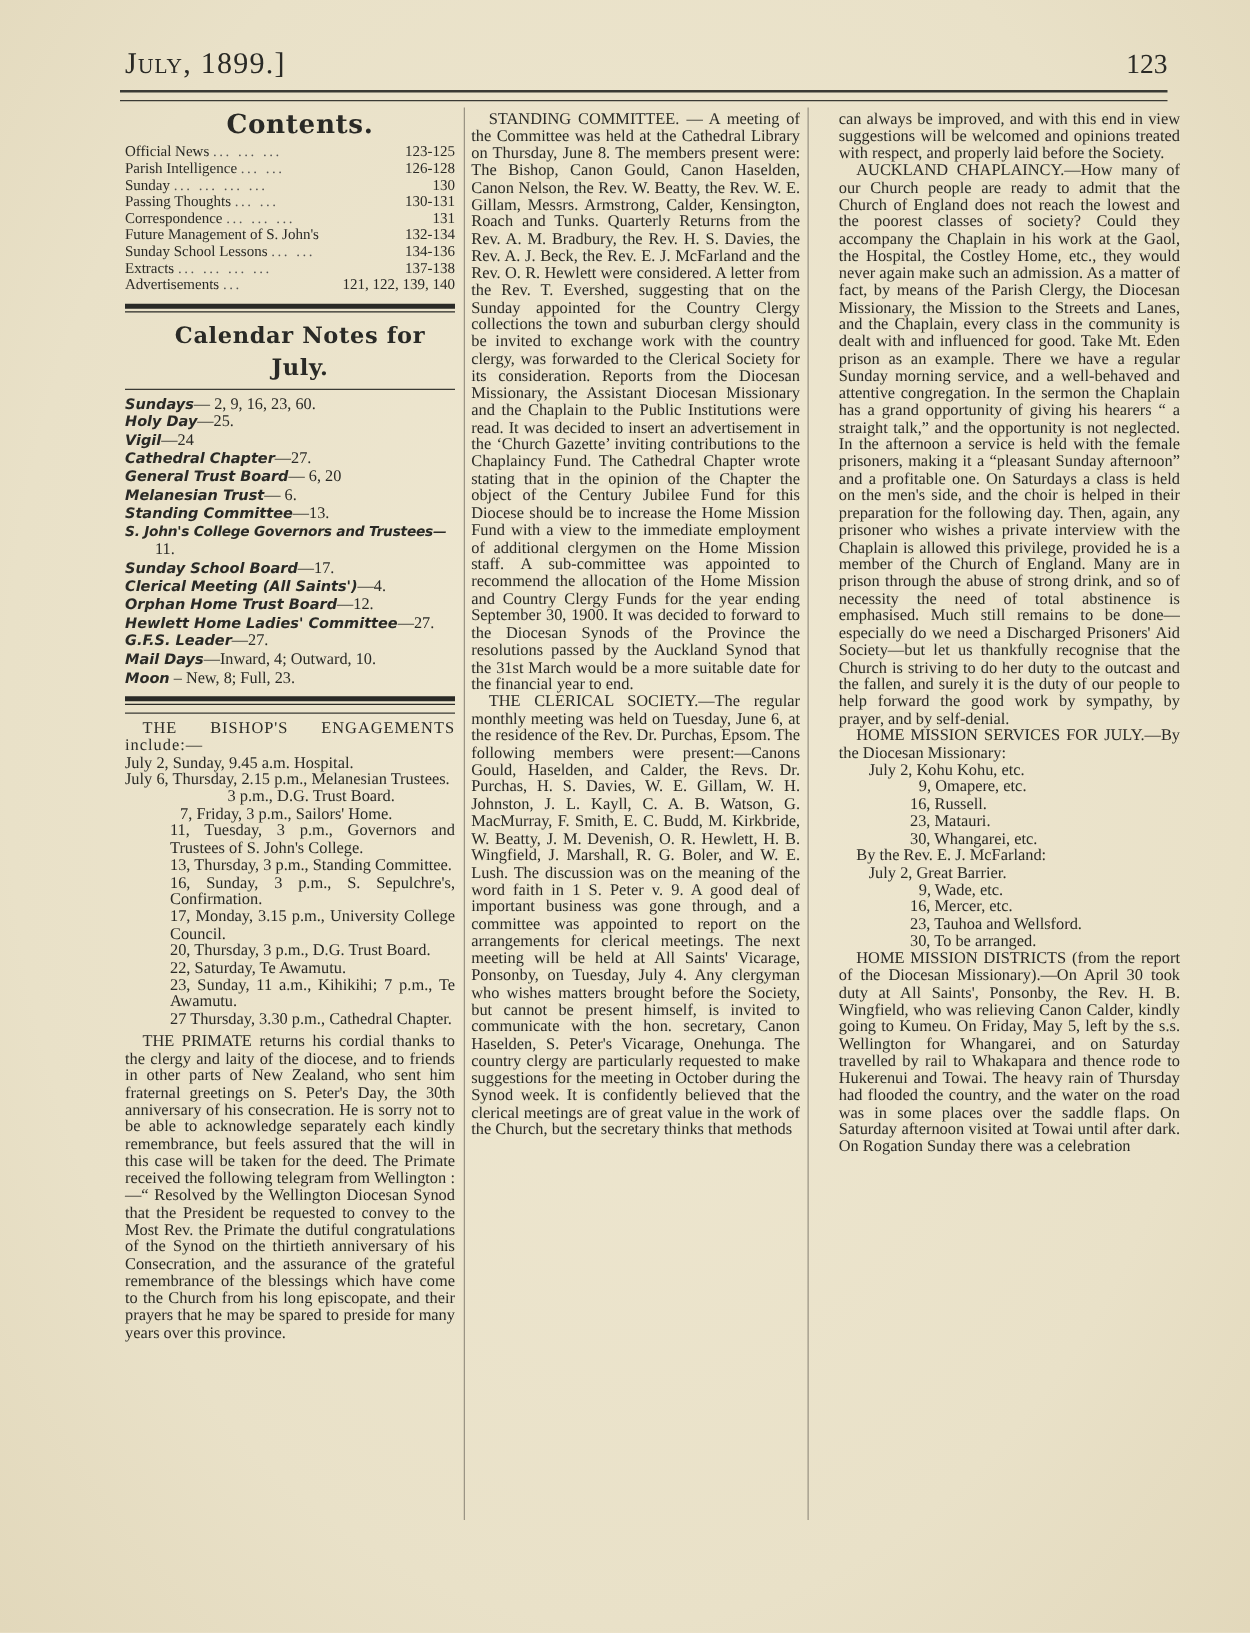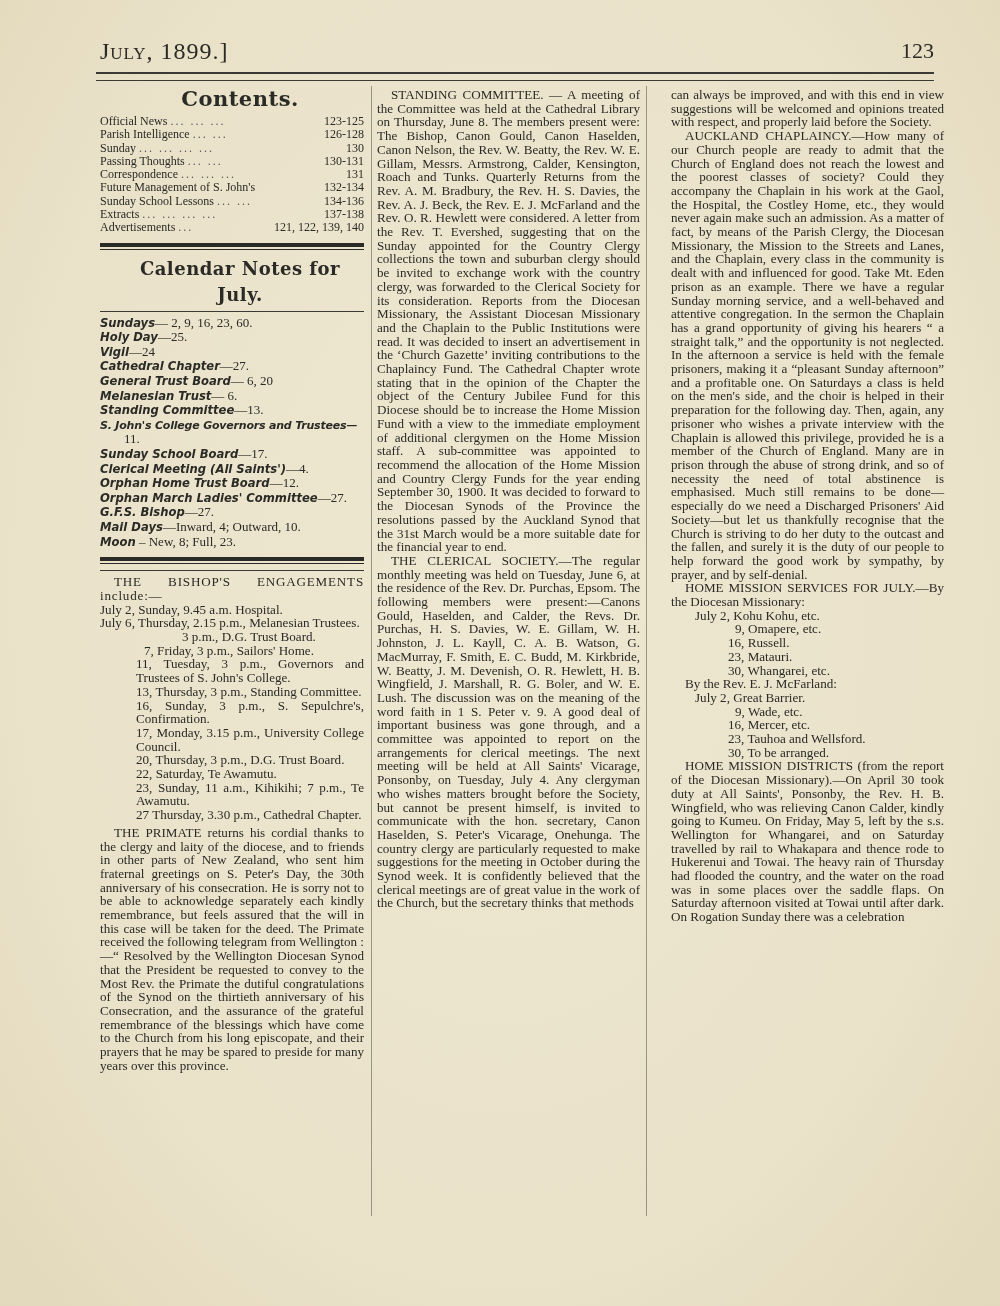--- a/index.html
+++ b/index.html
@@ -126,22 +126,22 @@
       <div class="cal-item"><span>Vigil</span><span class="val">—24</span></div>
       <div class="cal-item"><span>Cathedral Chapter</span><span class="val">—27.</span></div>
       <div class="cal-item"><span>General Trust Board</span><span class="val">— 6, 20</span></div>
       <div class="cal-item"><span>Melanesian Trust</span><span class="val">— 6.</span></div>
       <div class="cal-item"><span>Standing Committee</span><span class="val">—13.</span></div>
       <div class="cal-item" style="font-size:11px;letter-spacing:-0.2px"><span>S. John's College Governors and Trustees—</span><span class="val"></span></div>
       <div class="cal-item indent-cont"><span></span><span class="val">11.</span></div>
       <div class="cal-item"><span>Sunday School Board</span><span class="val">—17.</span></div>
       <div class="cal-item"><span>Clerical Meeting (All Saints')</span><span class="val">—4.</span></div>
       <div class="cal-item"><span>Orphan Home Trust Board</span><span class="val">—12.</span></div>
-      <div class="cal-item"><span>Orphan March Ladies' Committee</span><span class="val">—27.</span></div>
-      <div class="cal-item"><span>G.F.S. Bishop</span><span class="val">—27.</span></div>
+      <div class="cal-item"><span>Hewlett Home Ladies' Committee</span><span class="val">—27.</span></div>
+      <div class="cal-item"><span>G.F.S. Leader</span><span class="val">—27.</span></div>
       <div class="cal-item"><span>Mail Days</span><span class="val">—Inward, 4; Outward, 10.</span></div>
       <div class="cal-item"><span>Moon</span><span class="val"> – New, 8; Full, 23.</span></div>
     </div>
     <div class="thick-rule"></div>
 
     <div class="thin-rule"></div>
 
     <p class="lead">THE BISHOP'S ENGAGEMENTS include:—</p>
     <div>
       <div class="eng-row"><span>July  2,</span> <span>Sunday, 9.45 a.m. Hospital.</span></div>

